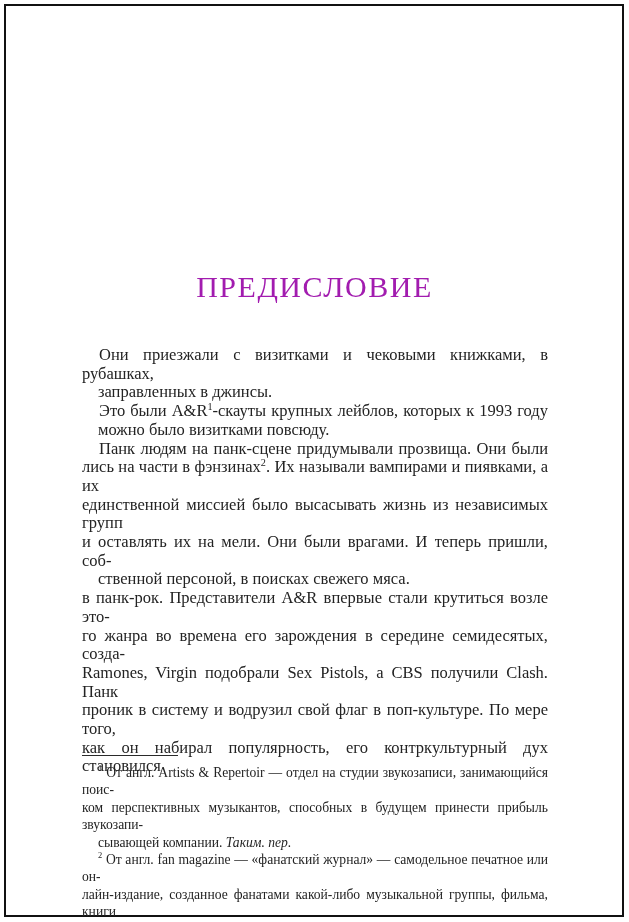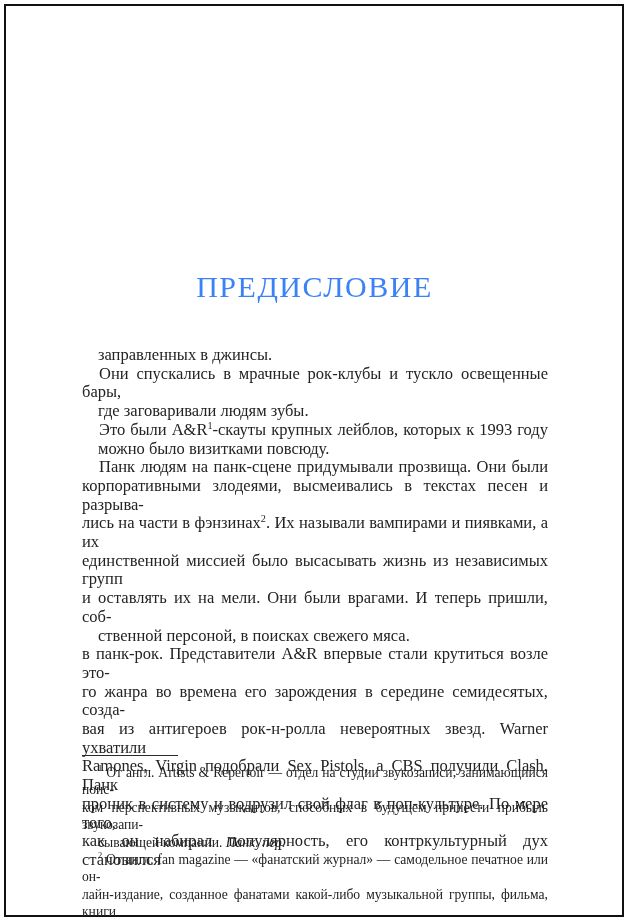--- a/index.html
+++ b/index.html
@@ -24,21 +24,21 @@
   }
   .page-title {
     position: absolute;
     top: 272px;
     left: 0;
     width: 100%;
     text-align: center;
     font-size: 30px;
     line-height: 1;
     letter-spacing: 1.5px;
-    color: #3b82f6;
+    color: #a21caf;
   }
   .body-text {
     position: absolute;
     left: 82px;
     top: 346px;
     width: 466px;
     font-size: 16.5px;
     line-height: 18.7px;
   }
   .para { margin: 0; }
@@ -73,55 +73,50 @@
 </head>
 <body>
 
 <div class="sheet">
   <div class="frame"></div>
 
   <h1 class="page-title" style="margin:0; font-weight:normal;">ПРЕДИСЛОВИЕ</h1>
 
   <div class="body-text">
       <div class="para">
+        <div class="line first"><span>Они приезжали с визитками и чековыми книжками, в рубашках,</span></div>
         <div class="line end"><span>заправленных в джинсы.</span></div>
-      </div>
-      <div class="para">
-        <div class="line first"><span>Они спускались в мрачные рок-клубы и тускло освещенные бары,</span></div>
-        <div class="line end"><span>где заговаривали людям зубы.</span></div>
       </div>
       <div class="para">
         <div class="line first"><span>Это были A&amp;R</span><sup>1</sup><span>-скауты крупных лейблов, которых к 1993 году</span></div>
         <div class="line end"><span>можно было визитками повсюду.</span></div>
       </div>
       <div class="para">
         <div class="line first"><span>Панк людям на панк-сцене придумывали прозвища. Они были</span></div>
-        <div class="line"><span>корпоративными злодеями, высмеивались в текстах песен и разрыва-</span></div>
         <div class="line"><span>лись на части в фэнзинах</span><sup>2</sup><span>. Их называли вампирами и пиявками, а их</span></div>
         <div class="line"><span>единственной миссией было высасывать жизнь из независимых групп</span></div>
         <div class="line"><span>и оставлять их на мели. Они были врагами. И теперь пришли, соб-</span></div>
         <div class="line end"><span>ственной персоной, в поисках свежего мяса.</span></div>
       </div>
       <div class="para">
         <div class="line"><span>в панк-рок. Представители A&amp;R впервые стали крутиться возле это-</span></div>
         <div class="line"><span>го жанра во времена его зарождения в середине семидесятых, созда-</span></div>
-        <div class="line"><span>вая из антигероев рок-н-ролла невероятных звезд. Warner ухватили</span></div>
         <div class="line"><span>Ramones, Virgin подобрали Sex Pistols, а CBS получили Clash. Панк</span></div>
         <div class="line"><span>проник в систему и водрузил свой флаг в поп-культуре. По мере того,</span></div>
         <div class="line"><span>как он набирал популярность, его контркультурный дух становился</span></div>
       </div>
     </div>
 
   <div class="footnotes">
     <div class="footnote-rule"></div>
     <div id="footnotes-list">
         <div class="para">
           <div class="line first"><sup>1</sup><span> От англ. Artists &amp; Repertoir — отдел на студии звукозаписи, занимающийся поис-</span></div>
           <div class="line"><span>ком перспективных музыкантов, способных в будущем принести прибыль звукозапи-</span></div>
-          <div class="line end"><span>сывающей компании. </span><em>Панк. пер.</em></div>
+          <div class="line end"><span>сывающей компании. </span><em>Таким. пер.</em></div>
         </div>
         <div class="para">
           <div class="line first"><sup>2</sup><span> От англ. fan magazine — «фанатский журнал» — самодельное печатное или он-</span></div>
           <div class="line"><span>лайн-издание, созданное фанатами какой-либо музыкальной группы, фильма, книги</span></div>
           <div class="line end"><span>и т. п. </span><em>Прим. ред.</em></div>
         </div>
       </div>
   </div>
 </div>
 

